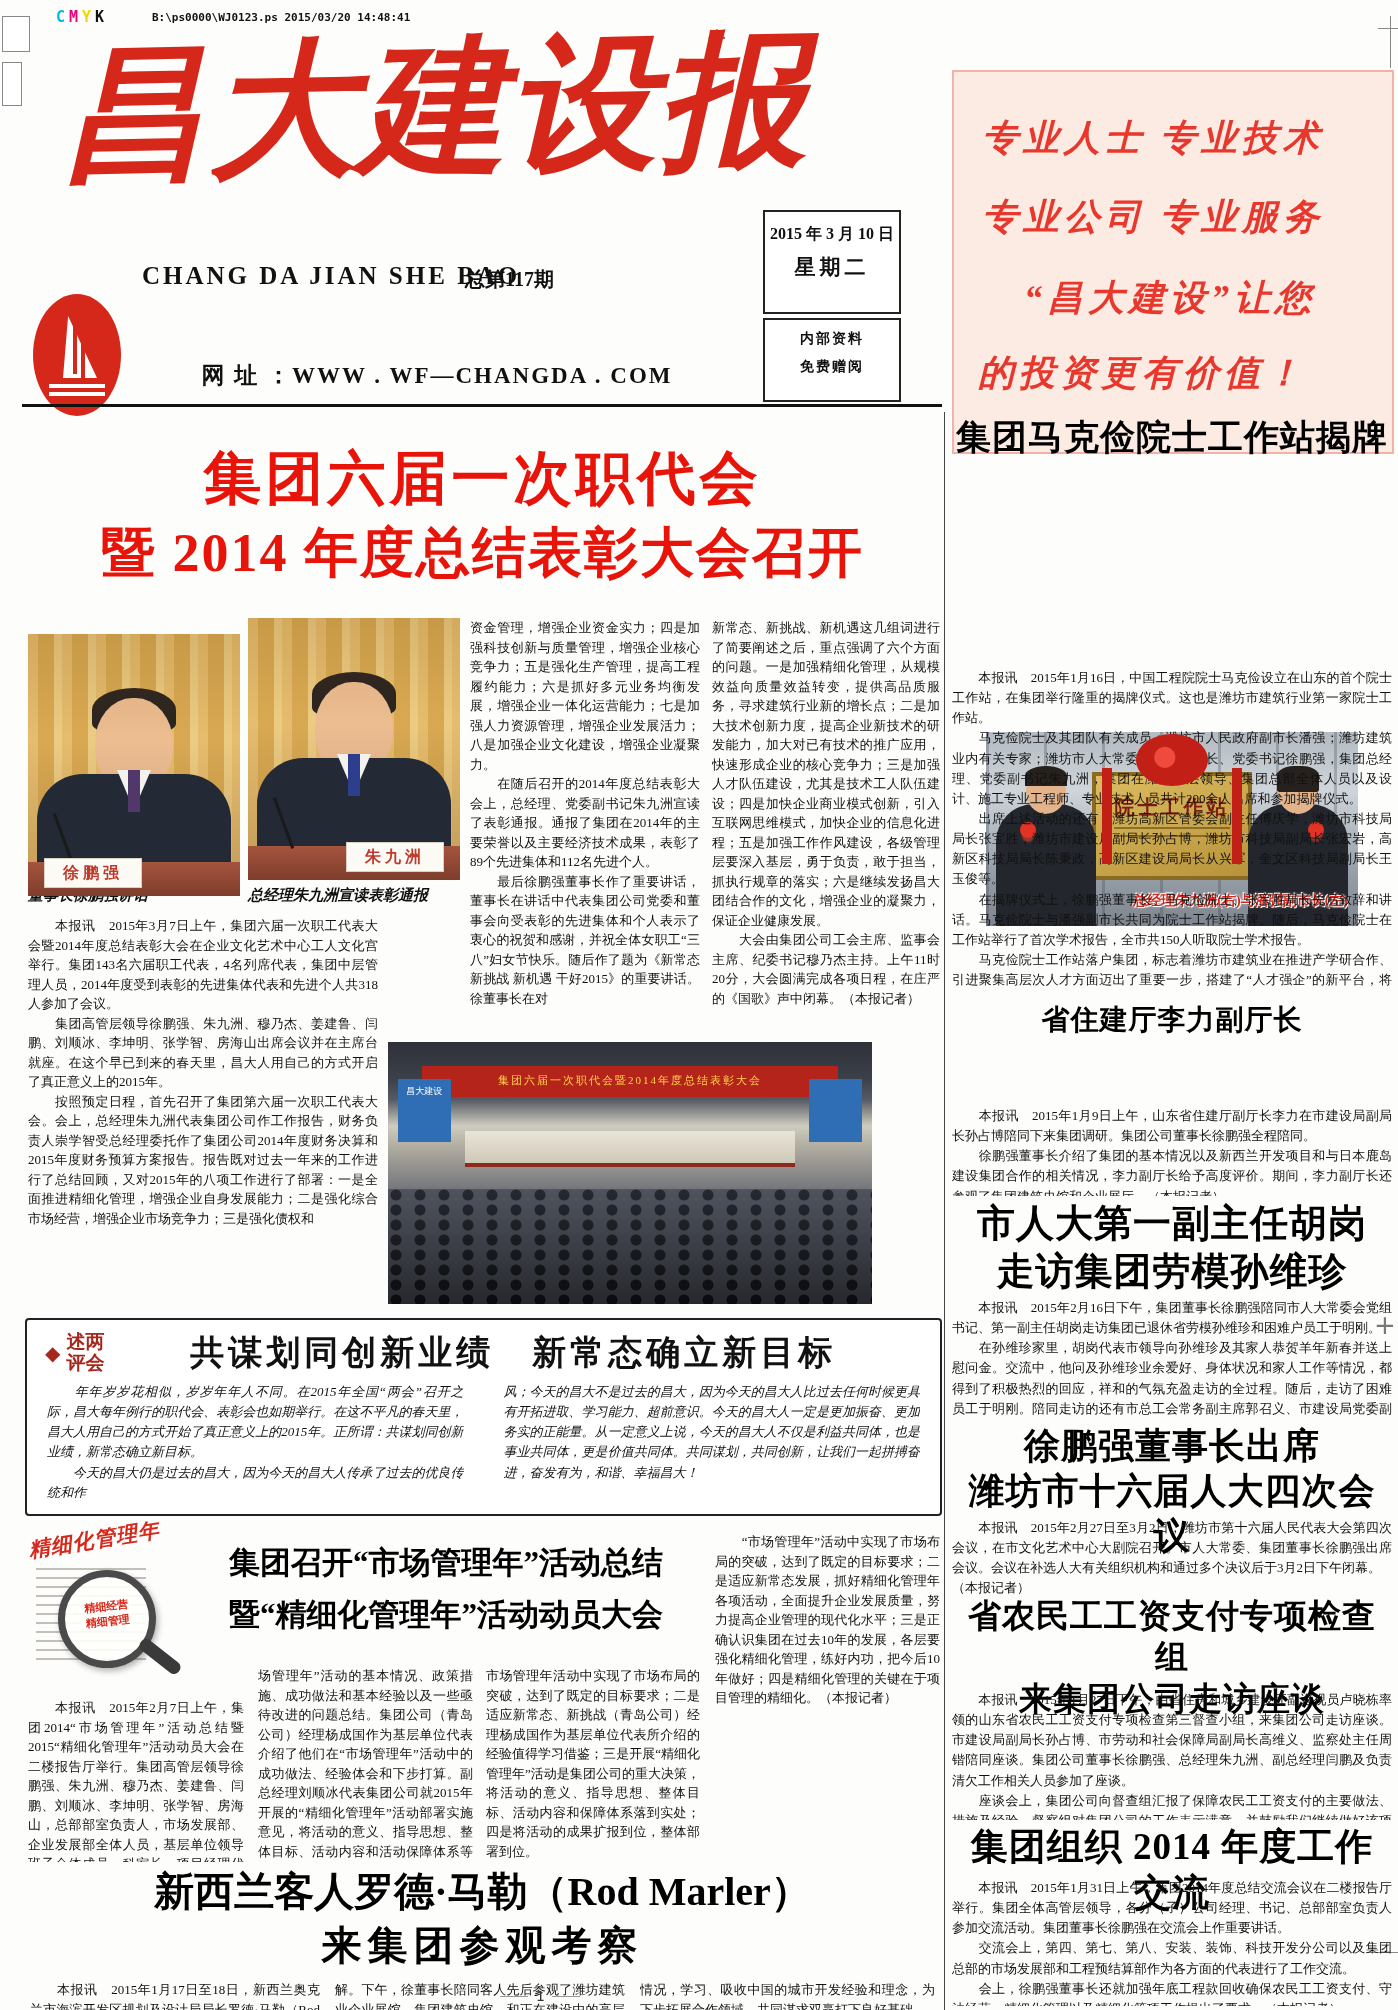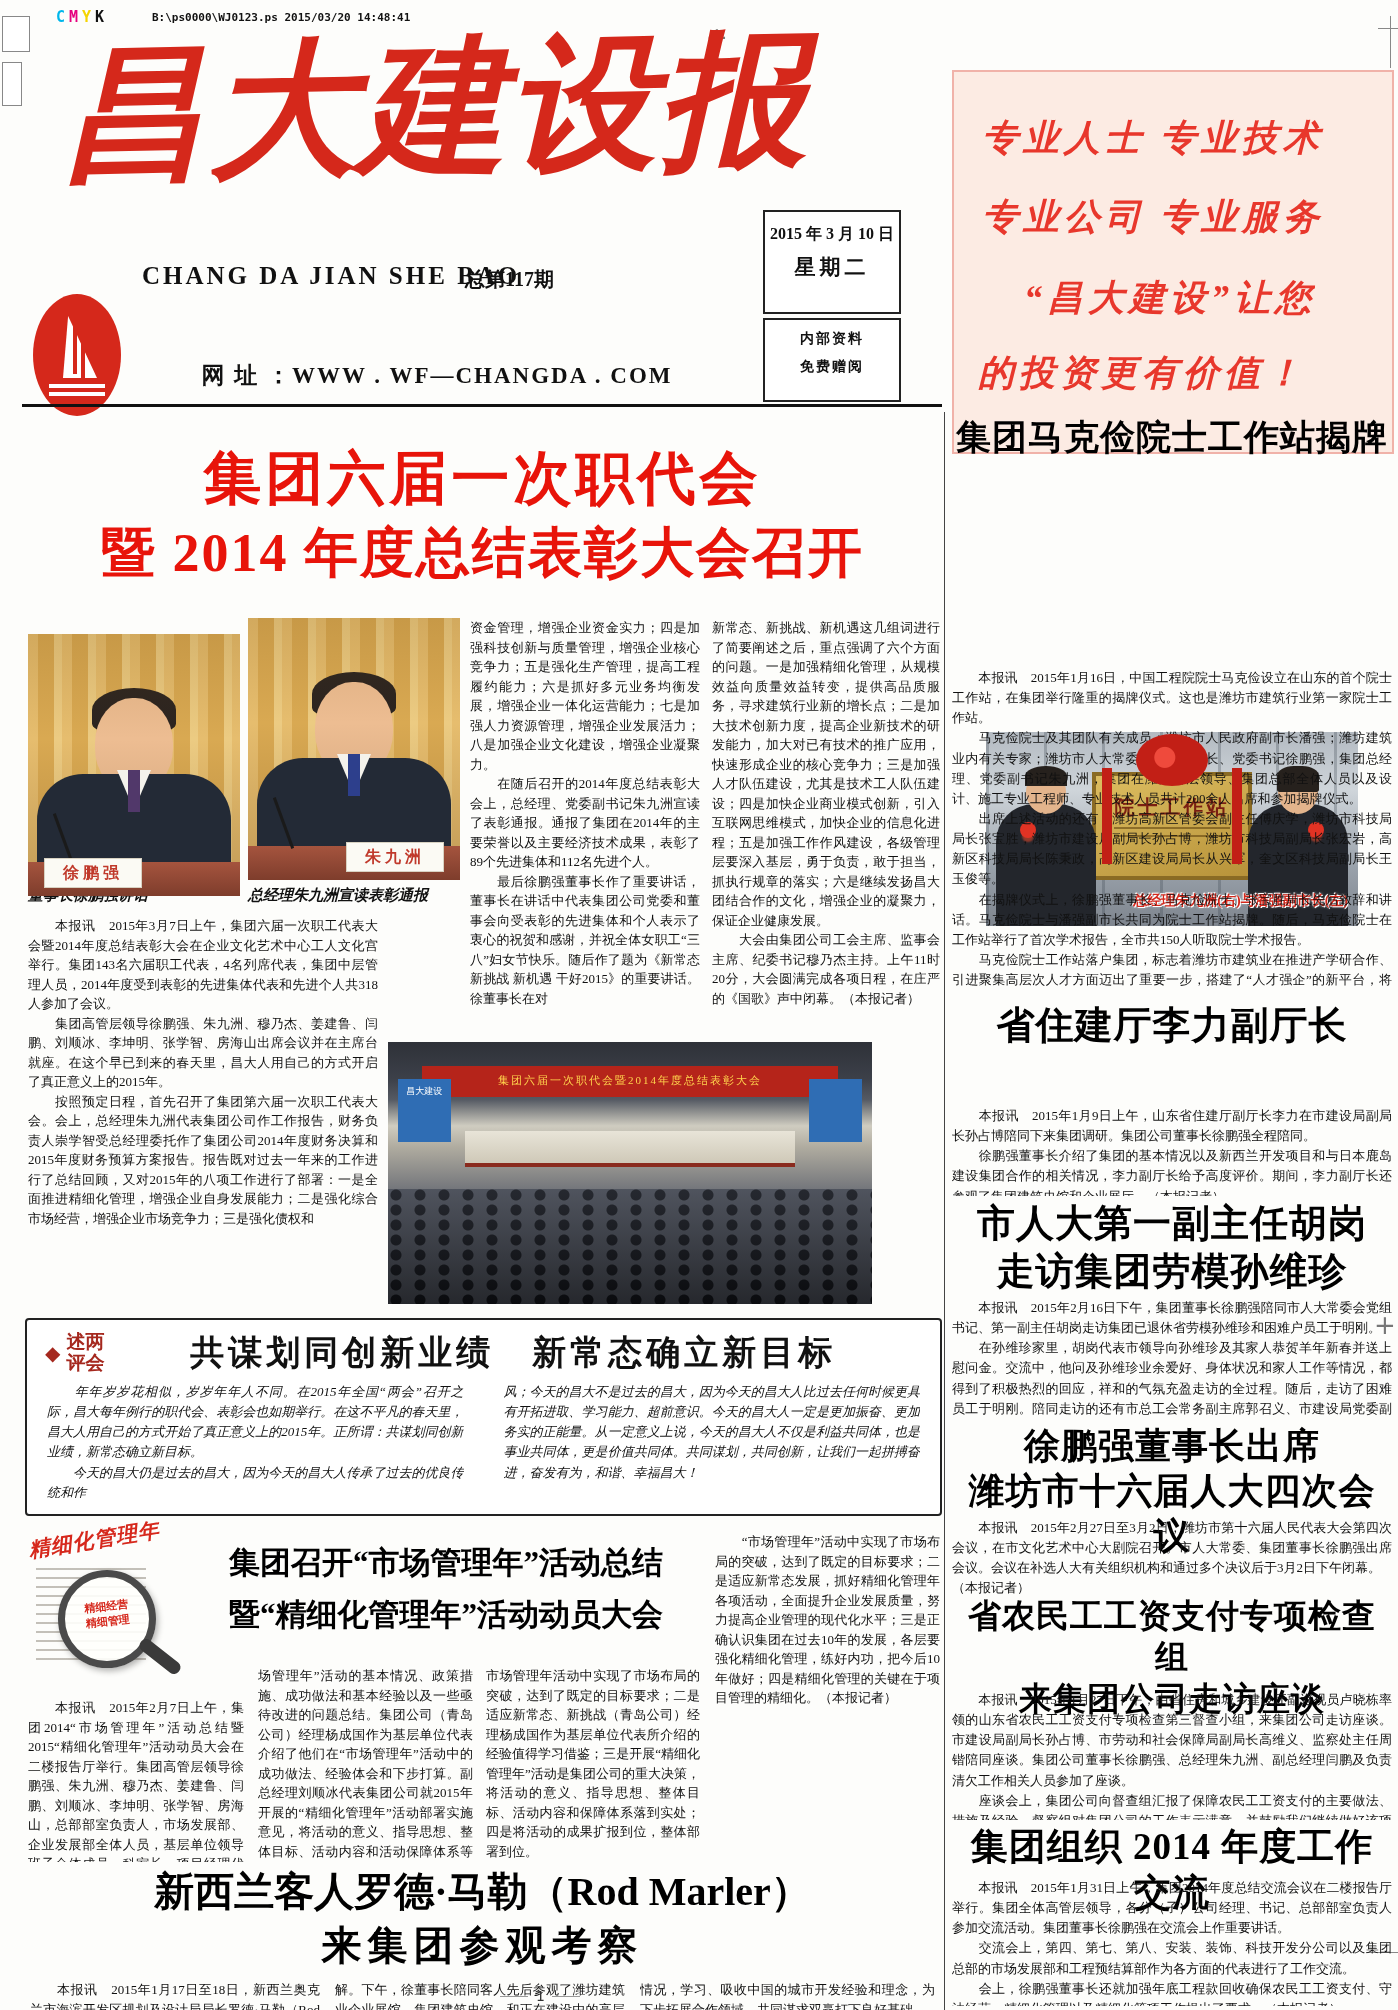--- a/index.html
+++ b/index.html
@@ -264,21 +264,21 @@
       <span class="corsage" style="right:24px;"></span>
     </div>
     <div class="acad-cap">总经理朱九洲(右)与潘强副市长(左)</div>
   </div>
   <div class="abs sb-body" style="left:952px;top:668px;width:440px;height:324px;">　　本报讯　2015年1月16日，中国工程院院士马克俭设立在山东的首个院士工作站，在集团举行隆重的揭牌仪式。这也是潍坊市建筑行业第一家院士工作站。
 　　马克俭院士及其团队有关成员；潍坊市人民政府副市长潘强；潍坊建筑业内有关专家；潍坊市人大常委、集团董事长、党委书记徐鹏强，集团总经理、党委副书记朱九洲，集团在潍高管层领导、集团总部全体人员以及设计、施工专业工程师、专业技术人员共计200余人出席和参加揭牌仪式。
 　　出席上述活动的还有，潍坊高新区管委会副主任傅庆学，潍坊市科技局局长张宝胜，潍坊市建设局副局长孙占博，潍坊市科技局副局长张宏岩，高新区科技局局长陈秉政，高新区建设局局长从兴军，奎文区科技局副局长王玉俊等。
 　　在揭牌仪式上，徐鹏强董事长、马克俭院士、张宝胜局长先后致辞和讲话。马克俭院士与潘强副市长共同为院士工作站揭牌。随后，马克俭院士在工作站举行了首次学术报告，全市共150人听取院士学术报告。
 　　马克俭院士工作站落户集团，标志着潍坊市建筑业在推进产学研合作、引进聚集高层次人才方面迈出了重要一步，搭建了“人才强企”的新平台，将为潍坊市建筑业转型升级发展发挥典型的示范和带动效应。（本报记者）</div>
 
-  <div class="abs sb-title" style="left:952px;top:1002px;width:440px;font-size:38px;">
+  <div class="abs sb-title" style="left:952px;top:1002px;width:440px;font-size:28px;">
     <span style="display:block;">省住建厅李力副厅长</span>
   </div>
   <div class="abs sb-body" style="left:952px;top:1106px;width:440px;height:90px;">　　本报讯　2015年1月9日上午，山东省住建厅副厅长李力在市建设局副局长孙占博陪同下来集团调研。集团公司董事长徐鹏强全程陪同。
 　　徐鹏强董事长介绍了集团的基本情况以及新西兰开发项目和与日本鹿岛建设集团合作的相关情况，李力副厅长给予高度评价。期间，李力副厅长还参观了集团建筑史馆和企业展厅。（本报记者）</div>
 
   <div class="abs sb-title" style="left:952px;top:1200px;width:440px;font-size:38px;">
     <span style="display:block;">市人大第一副主任胡岗</span>
     <span style="display:block;">走访集团劳模孙维珍</span>
   </div>
   <div class="abs sb-body" style="left:952px;top:1298px;width:440px;height:124px;">　　本报讯　2015年2月16日下午，集团董事长徐鹏强陪同市人大常委会党组书记、第一副主任胡岗走访集团已退休省劳模孙维珍和困难户员工于明刚。

